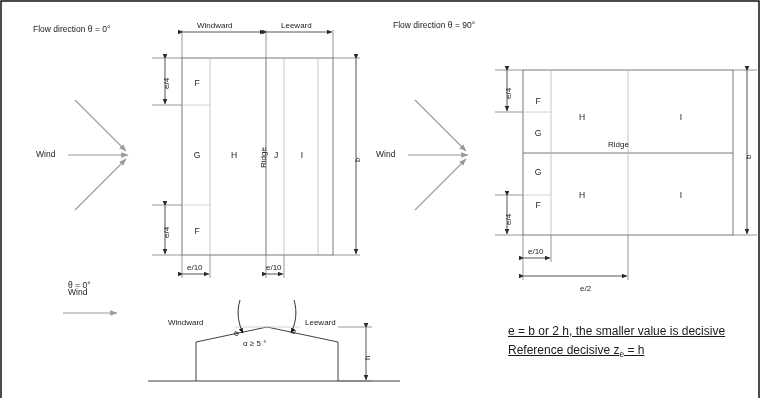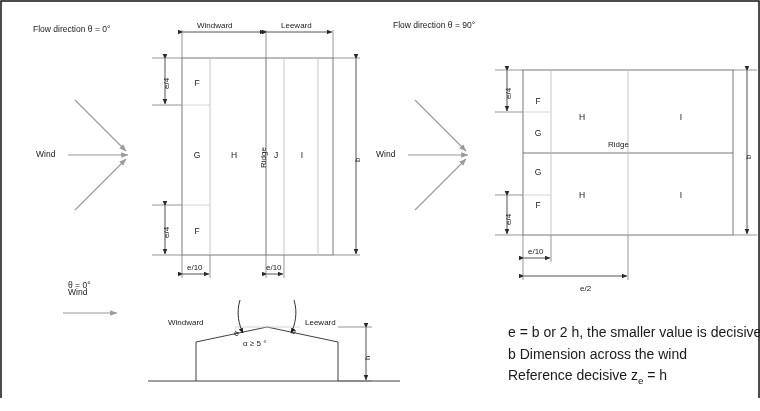--- a/index.html
+++ b/index.html
@@ -45,24 +45,25 @@
   svg.overlay {
     position: absolute;
     left: 0;
     top: 0;
     width: 760px;
     height: 411px;
     pointer-events: none;
   }
   .legend {
     position: absolute;
-    font-size: 14px;
+    font-size: 12px;
     color: #1a1a1a;
     line-height: 1.55;
     white-space: nowrap;
+    text-decoration: underline;
   }
   sub { font-size: 70%; }
 </style>
 </head>
 <body>
 
 <div id="root">
 
   <svg class="overlay" viewBox="0 0 760 411">
     <defs>
@@ -223,17 +224,16 @@
 
   <div class="lbl lbl-sm" style="left:243px; top:339px;">α ≥ 5 °</div>
 
   <div class="lbl lbl-sm" style="left:231px; top:334px; transform:rotate(-68deg); transform-origin:0 0;">α</div>
   <div class="lbl lbl-sm" style="left:288px; top:332px; transform:rotate(-68deg); transform-origin:0 0;">α</div>
 
   <div class="vert" style="left:363px; top:360px;">h</div>
 
   <div class="legend" style="left:508px; top:322px;">
     <div>e = b or 2 h, the smaller value is decisive</div>
-    <div>b Dimension across the wind</div>
     <div><span>Reference decisive z</span><sub>e</sub><span> = h</span></div>
   </div>
 
 </div>
 
 </body></html>

